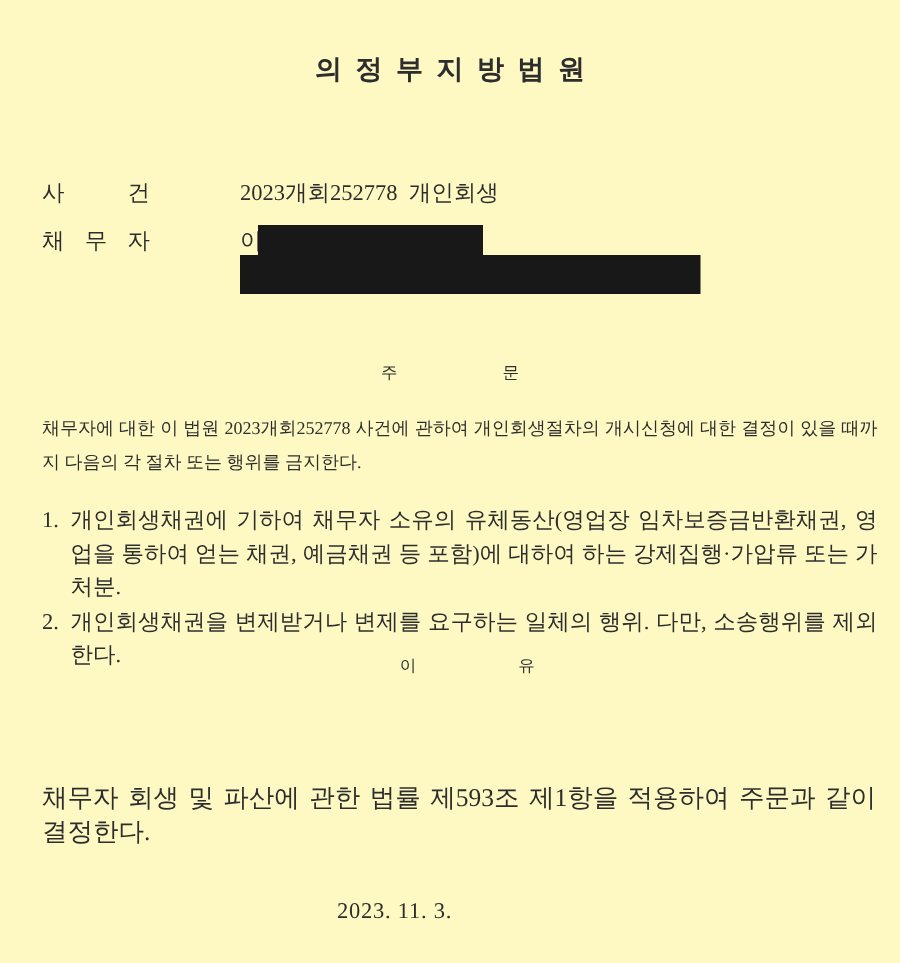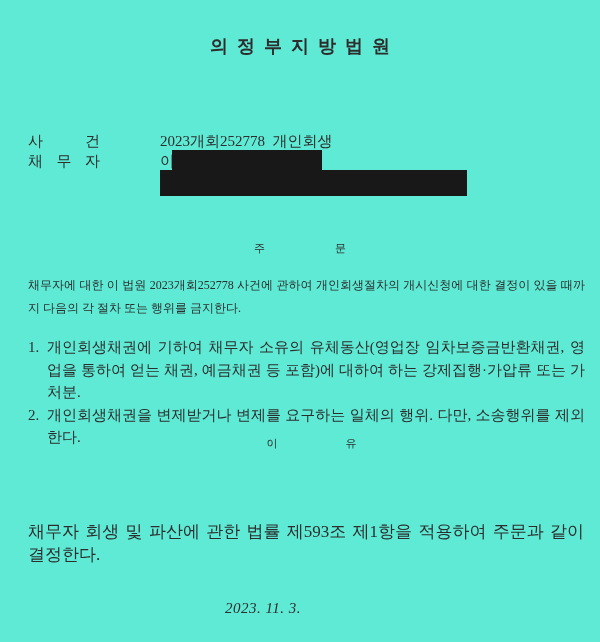--- a/index.html
+++ b/index.html
@@ -1,20 +1,20 @@
 <!DOCTYPE html>
 <html><head>
 <meta charset="utf-8">
 <style>
   html, body { margin: 0; padding: 0; background: #ffffff; }
   #doc {
     position: relative;
     width: 600px;
     height: 642px;
-    background: #5eead4;
+    background: #fef9c3;
     color: #2d2d2d;
     font-family: "Liberation Serif", "DejaVu Serif", serif;
     overflow: hidden;
   }
   .center-row {
     position: absolute;
     left: 0; right: 0;
     display: flex;
     justify-content: center;
   }
@@ -22,21 +22,21 @@
     display: inline-block;
     text-align: justify;
     text-align-last: justify;
     white-space: normal;
   }
   .court-title { top: 34px; }
   .court-title .jspread { width: 180px; font-size: 18px; font-weight: bold; letter-spacing: 0; }
   .doc-type { top: 73px; }
   .doc-type .jspread { width: 120px; font-size: 17px; font-weight: bold; }
   .info-row { position: absolute; left: 28px; font-size: 15px; line-height: 19px; }
-  .case-row { top: 120px; margin-top: 12px; }
+  .case-row { top: 120px; }
   .debtor-row { top: 152px; }
   .row-label {
     display: inline-block;
     width: 72px;
     vertical-align: top;
     text-align: justify;
     text-align-last: justify;
   }
   .row-value { display: inline-block; margin-left: 60px; white-space: pre; vertical-align: top; }
   .redact { position: absolute; background: #181818; }
@@ -69,21 +69,20 @@
     text-align-last: justify;
     margin-top: 45px;
   }
   .decision-date {
     position: absolute;
     left: 0; top: 600px;
     width: 526px;
     text-align: center;
     font-size: 15px;
     letter-spacing: 0.5px;
-    font-style: italic;
   }
 </style>
 </head>
 <body>
 
 <div id="doc">
 
   <div class="center-row court-title">
     <span class="jspread">의 정 부 지 방 법 원</span>
   </div>

